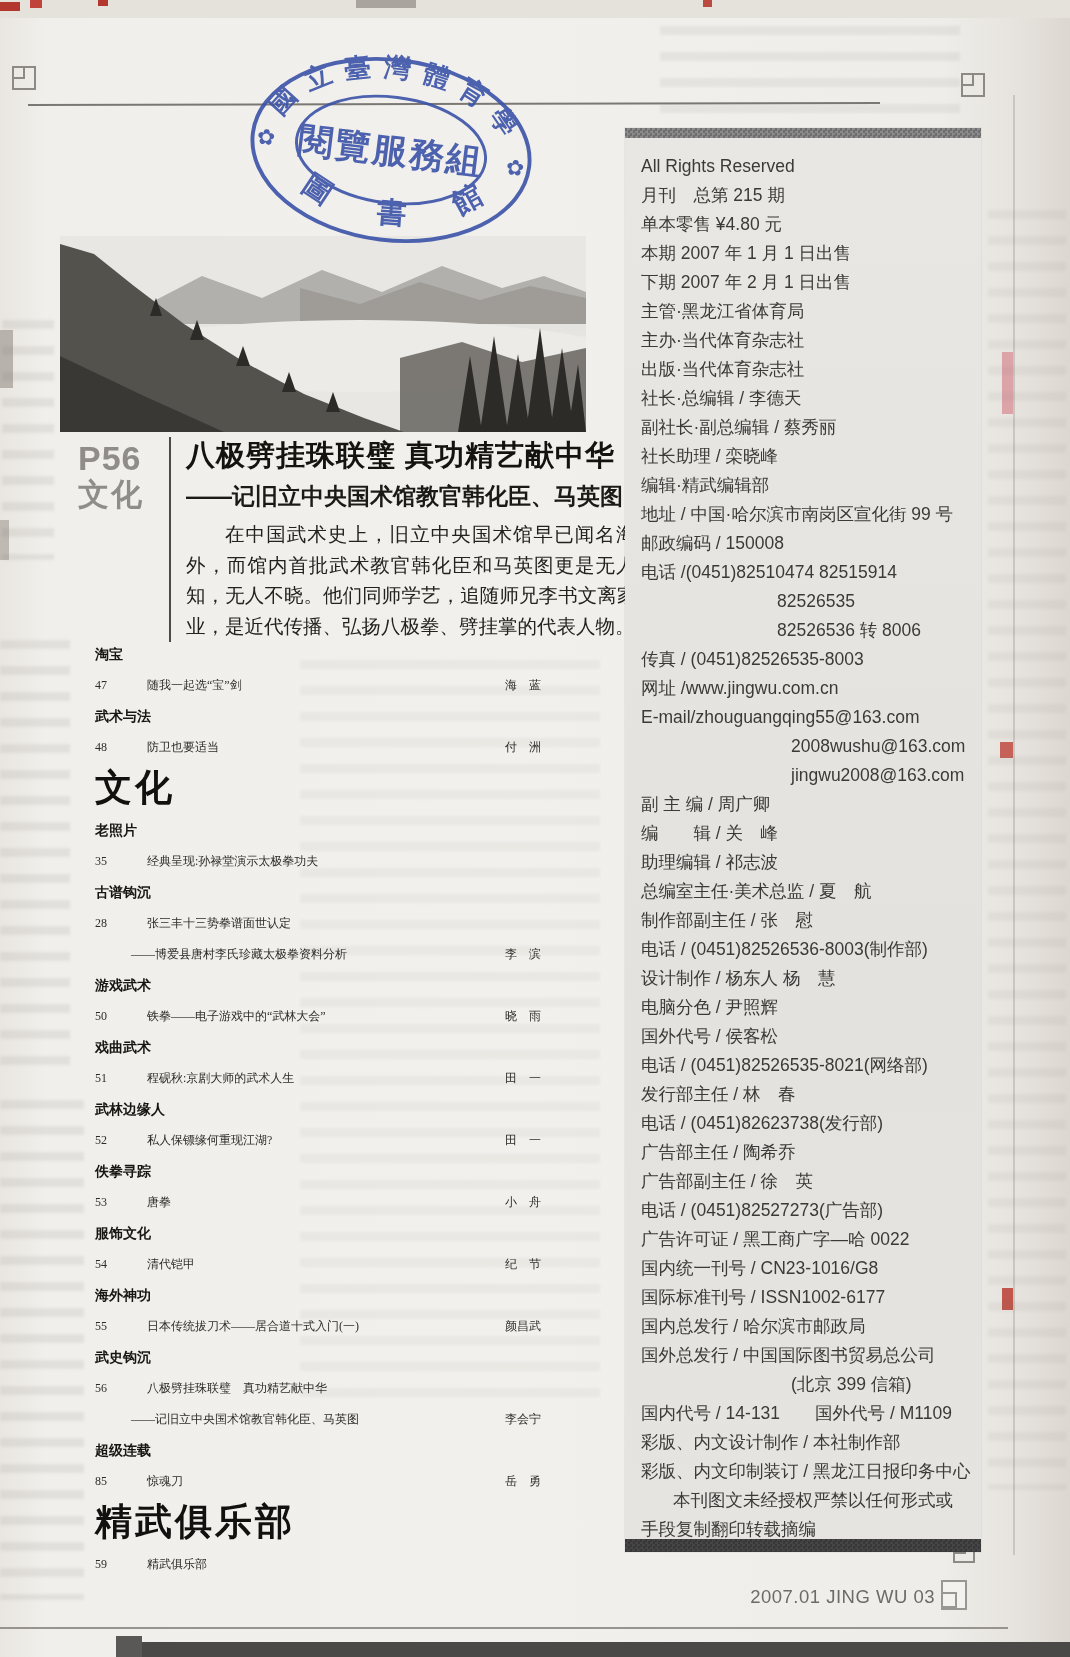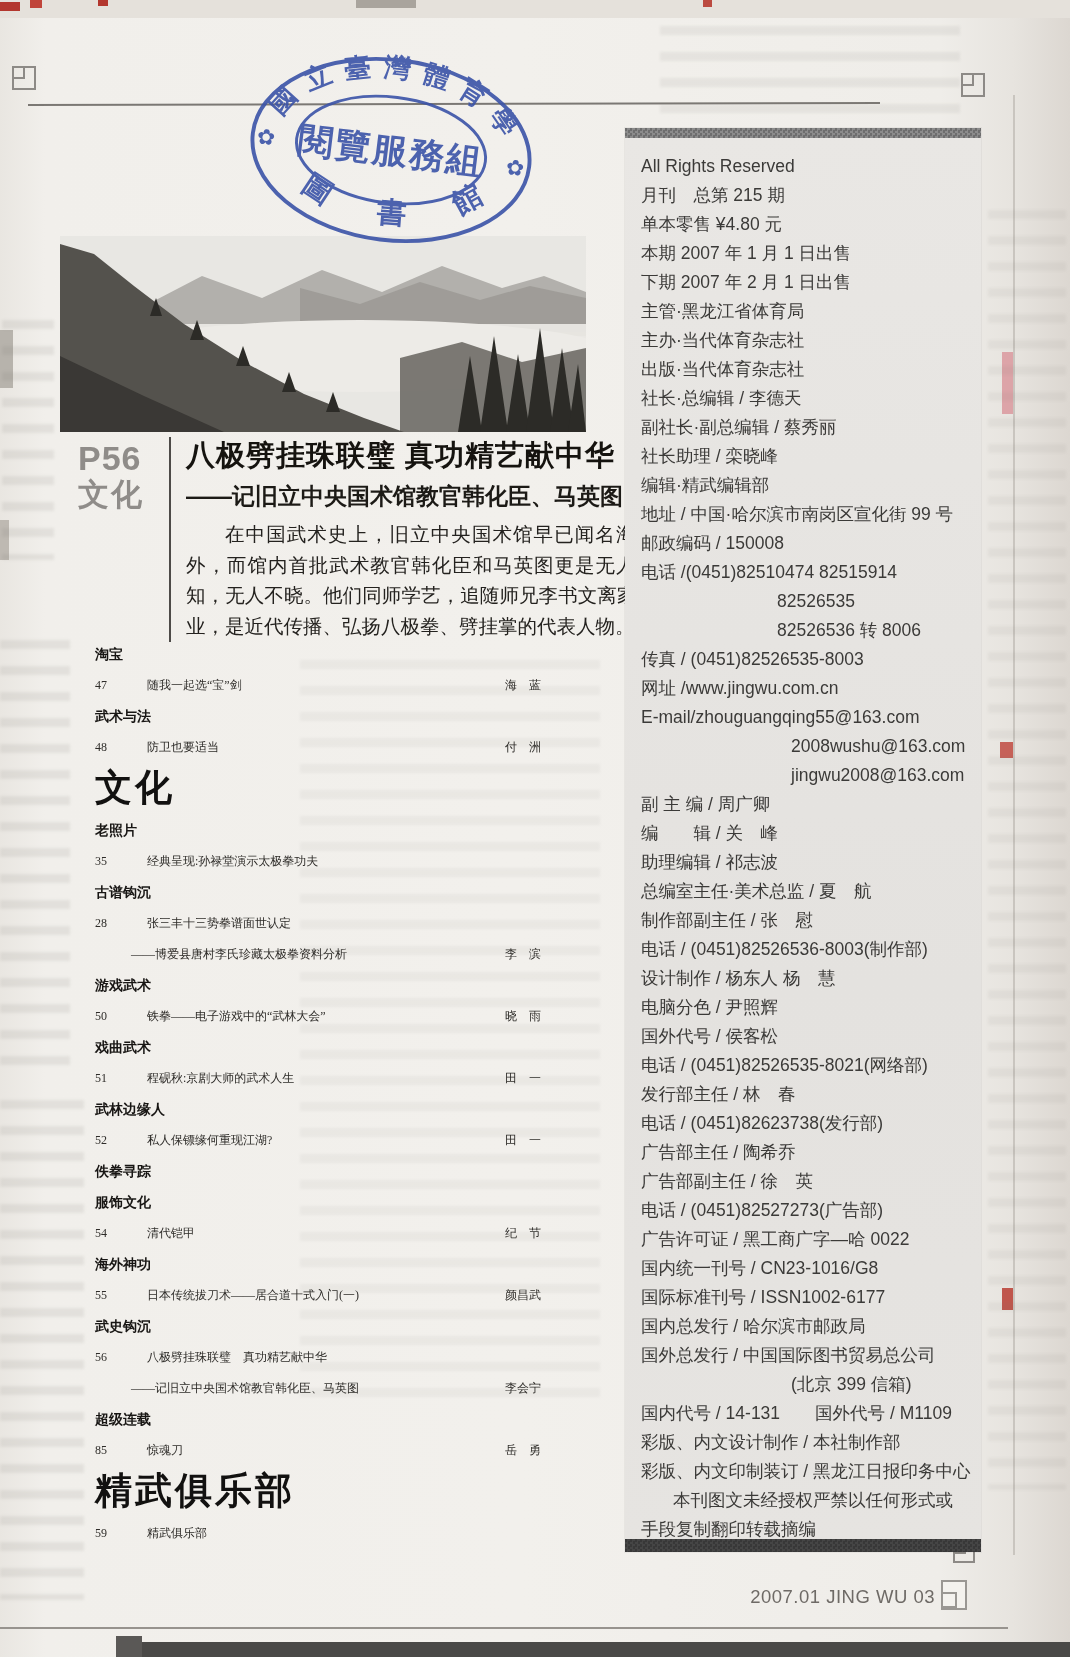--- a/index.html
+++ b/index.html
@@ -246,20 +246,25 @@
         <span class="toc-title">私人保镖缘何重现江湖?</span>
         <span class="toc-author">田　一</span>
       </div>
 
       <div class="toc-entry heading">
 
         <span class="toc-title">佚拳寻踪</span>
 
       </div>
 
+      <div class="toc-entry row">
+        <span class="toc-page">53</span>
+        <span class="toc-title">唐拳</span>
+        <span class="toc-author">小　舟</span>
+      </div>
 
       <div class="toc-entry heading">
 
         <span class="toc-title">服饰文化</span>
 
       </div>
 
       <div class="toc-entry row">
         <span class="toc-page">54</span>
         <span class="toc-title">清代铠甲</span>

